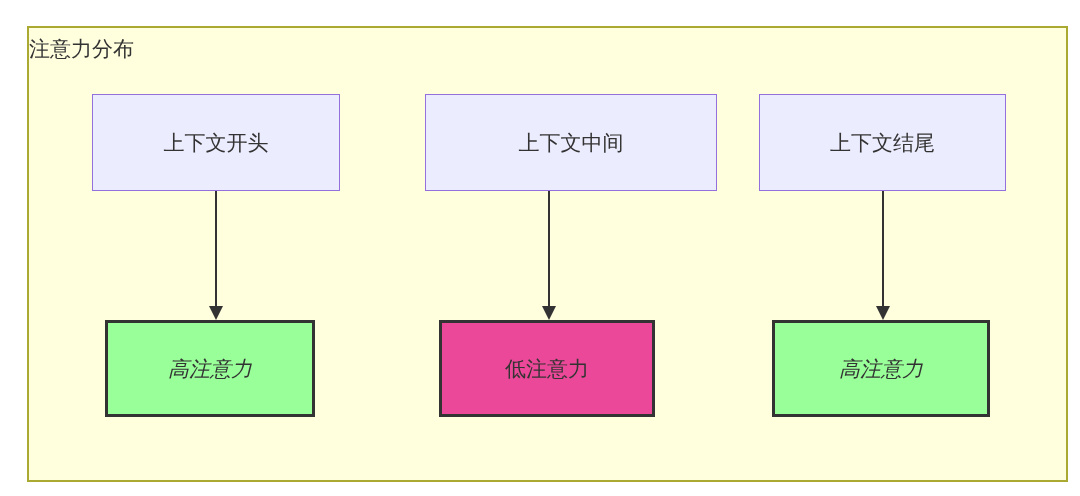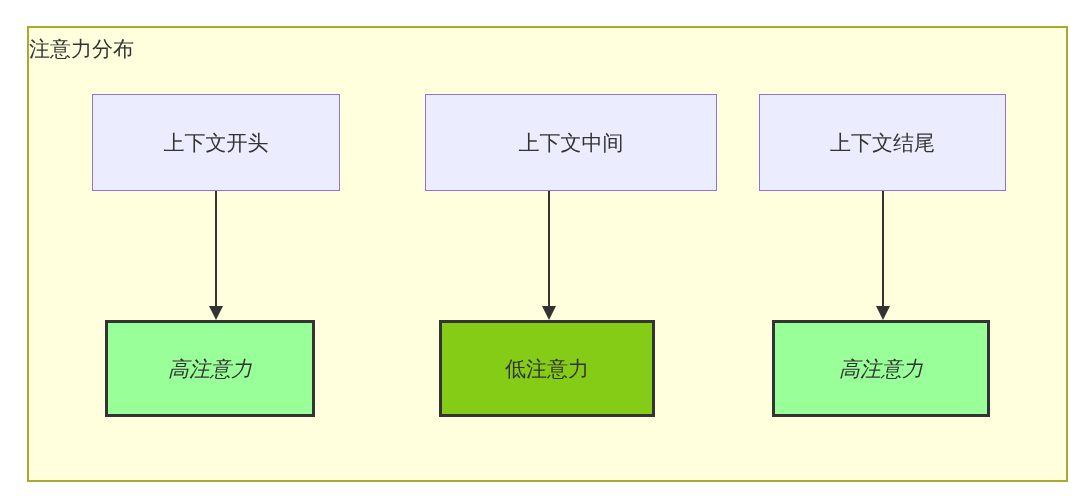--- a/index.html
+++ b/index.html
@@ -48,21 +48,21 @@
     height: 97px;
     background: #ECECFF;
     border: 1.5px solid #9370DB;
   }
   .result-node {
     top: 292px;
     height: 97px;
     border: 3px solid #333333;
   }
   .result-high { background: #99ff99; font-style: italic; }
-  .result-low  { background: #84cc16; }
+  .result-low  { background: #ec4899; }
   .src-1 { left: 63px;  width: 248px; }
   .src-2 { left: 396px; width: 292px; text-align: right; }
   .src-3 { left: 730px; width: 247px; }
   .res-1 { left: 76px;  width: 210px; }
   .res-2 { left: 410px; width: 216px; }
   .res-3 { left: 743px; width: 218px; }
   .edges {
     position: absolute;
     left: 0;
     top: 0;

